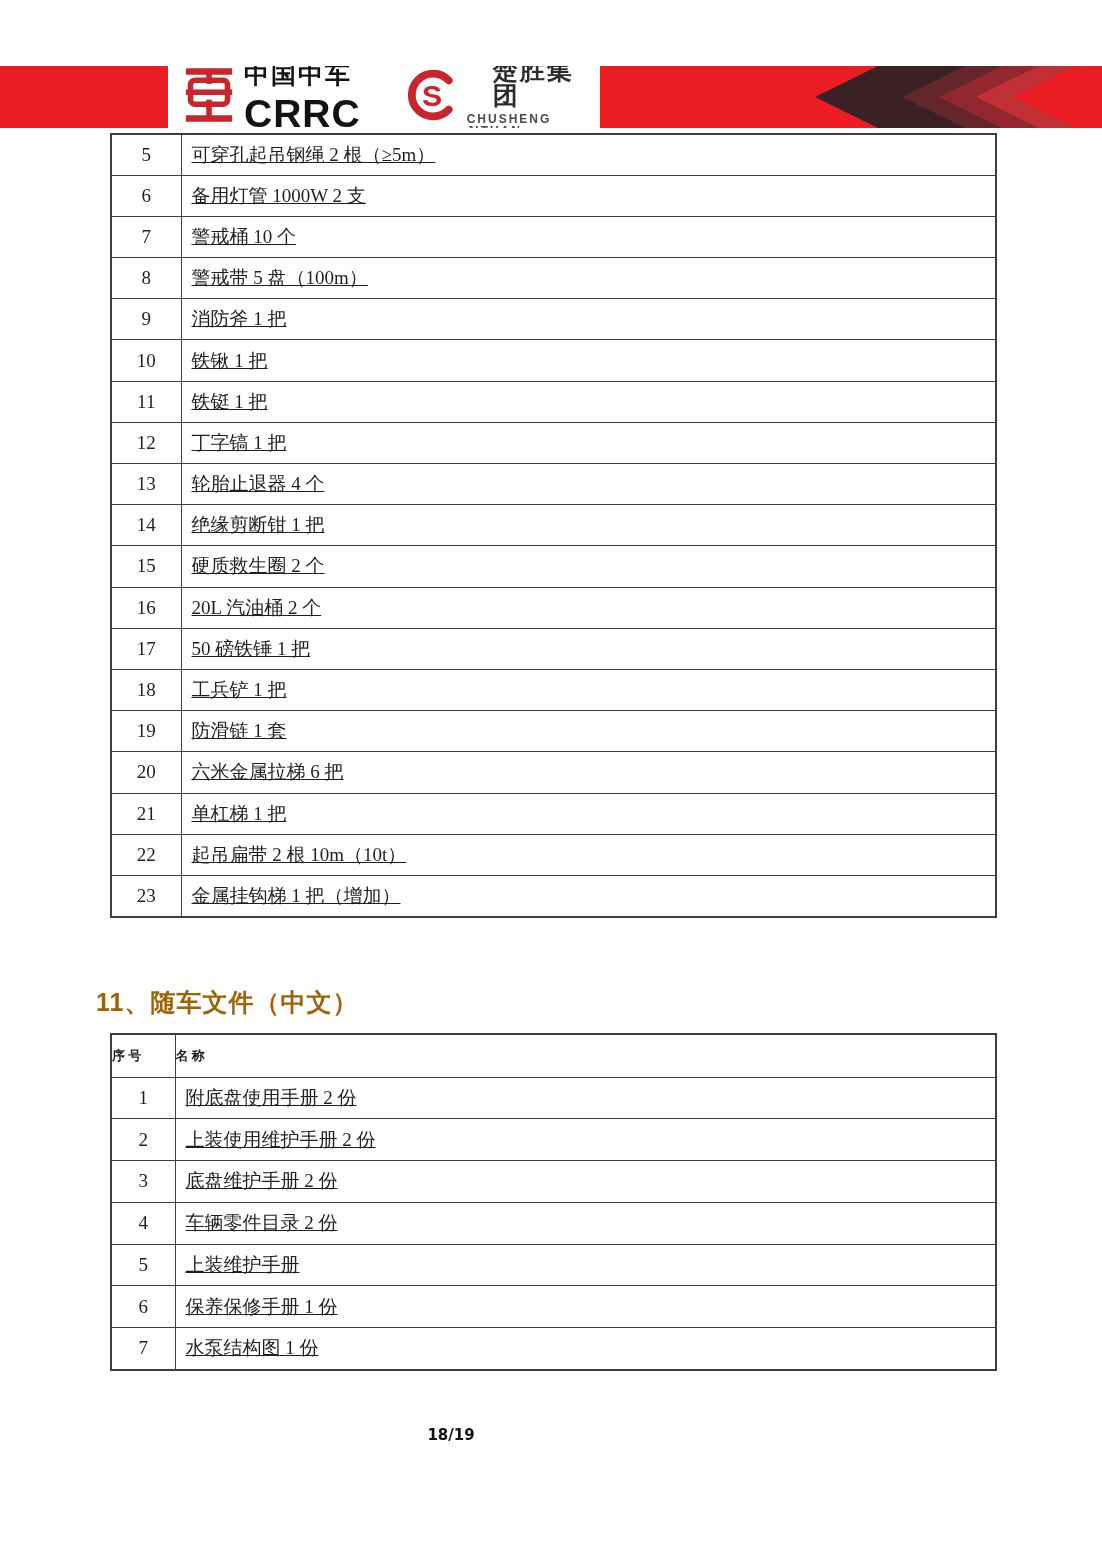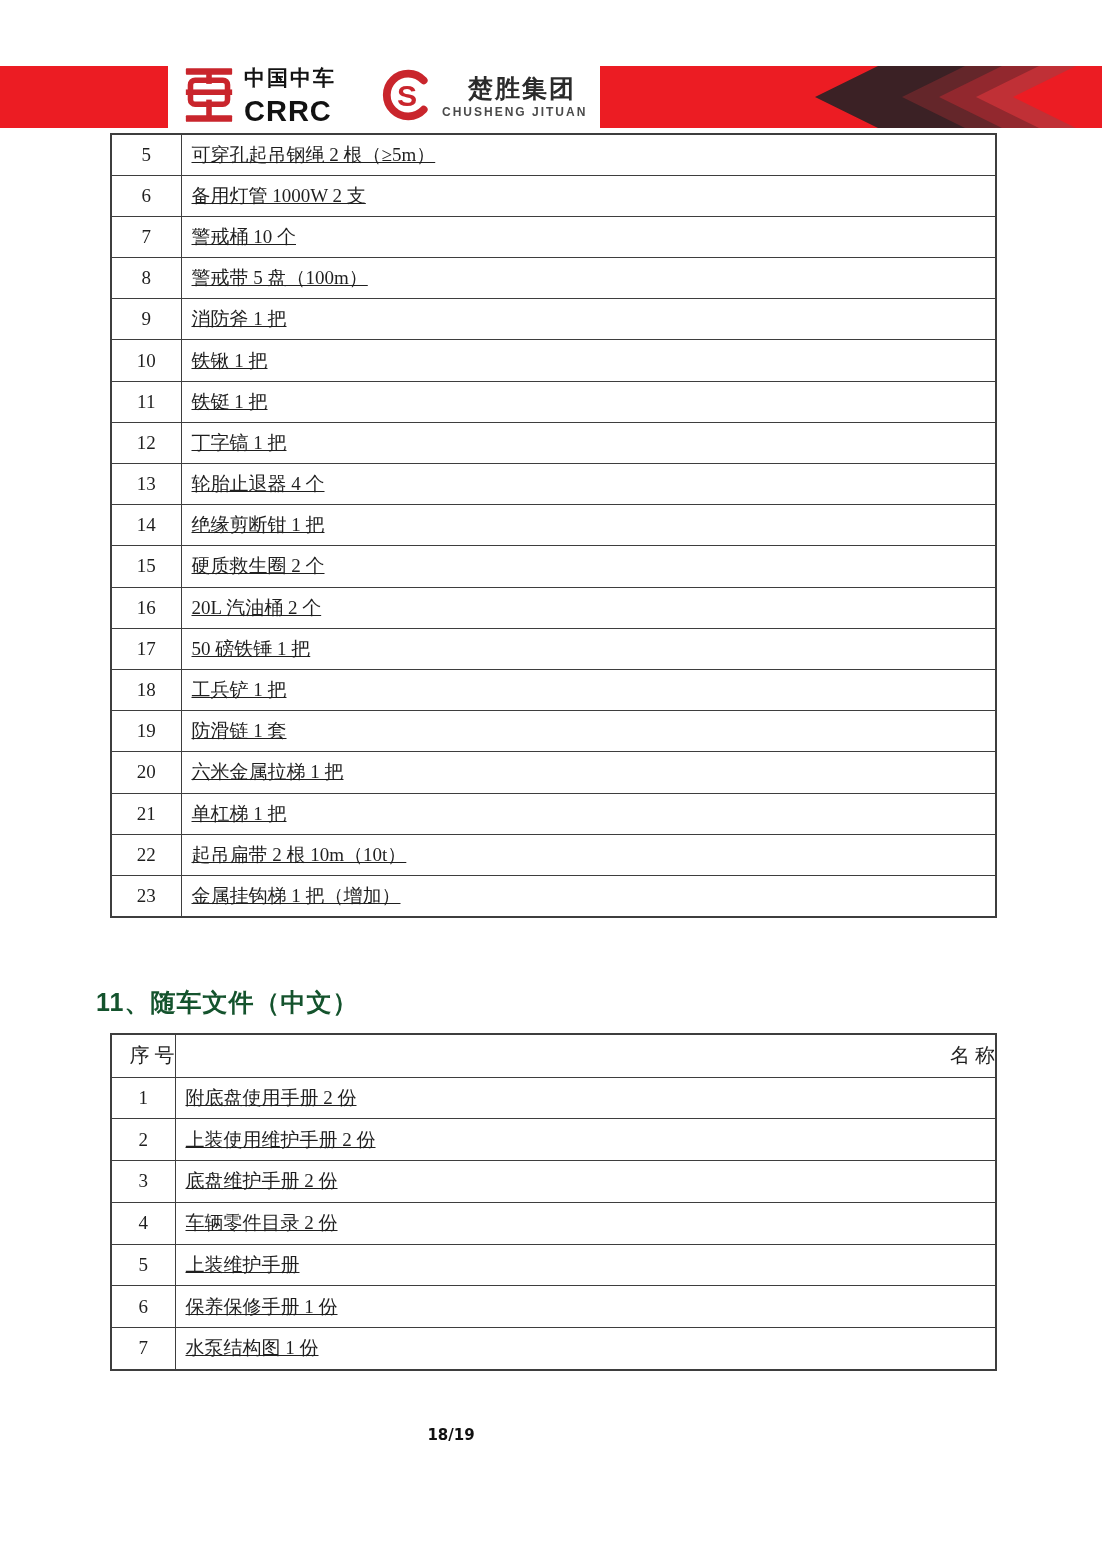--- a/index.html
+++ b/index.html
@@ -24,43 +24,43 @@
   .chev2 { left: 852px; background: #64262a; }
   .chev1 { left: 815px; background: #3b2125; }
   .logo-window {
     position: absolute; top: 0; left: 168px; width: 432px; height: 62px;
     background: #ffffff; display: flex; align-items: center;
   }
   .logo-group { display: flex; align-items: center; }
   .crrc-group { margin-left: 16px; }
   .chusheng-group { margin-left: 44px; }
   .logo-text { margin-left: 10px; line-height: 1; }
-  .crrc-cn { font-family: Liberation Mono, monospace; font-weight: bold; font-size: 21px; color: #121212; letter-spacing: 2px; }
-  .crrc-en { font-family: "Liberation Sans", sans-serif; font-weight: bold; font-size: 29px; color: #121212; letter-spacing: 1px; margin-top: 7px; }
+  .crrc-cn { font-family: Liberation Serif, serif; font-weight: bold; font-size: 25px; color: #121212; letter-spacing: 2px; }
+  .crrc-en { font-family: "Liberation Sans", sans-serif; font-weight: bold; font-size: 39px; color: #121212; letter-spacing: 1px; margin-top: 7px; }
   .cs-cn { font-family: "Liberation Sans", sans-serif; font-weight: bold; font-size: 25px; color: #2b2b2b; letter-spacing: 2px; margin-left: 26px; }
   .cs-en { font-family: "Liberation Sans", sans-serif; font-weight: bold; font-size: 12px; color: #4a4a4a; letter-spacing: 2px; margin-top: 5px; }
 
   
   .tbl { position: absolute; left: 110px; width: 887px; border-collapse: collapse; table-layout: fixed; }
   .tbl td, .tbl th { border: 1.5px solid #3e3e3e; font-size: 19px; font-weight: normal; vertical-align: middle; }
   .tbl { border: 2px solid #3e3e3e; }
   .equipment { top: 133px; }
   .equipment td { height: 41.2px; }
   .documents { top: 1033px; }
   .documents td { height: 41.8px; }
   .col-no { width: 70px; text-align: center; }
   .documents .col-no { width: 64px; }
   .col-name { padding-left: 10px; text-align: left; text-decoration: underline; }
-  .documents th { height: 43px; font-weight: normal; text-align: right; font-size: 20px; }
+  .documents th { height: 43px; font-weight: bold; text-align: left; font-size: 13px; }
 
   
   .section-heading {
     position: absolute; top: 986px; left: 96px;
     font-family: "Liberation Sans", "DejaVu Sans", sans-serif;
-    font-weight: bold; font-size: 25px; color: #14532d; letter-spacing: 1px;
+    font-weight: bold; font-size: 25px; color: #a16207; letter-spacing: 1px;
   }
   .page-footer {
     position: absolute; top: 1426px; left: 0; width: 902px; text-align: center;
     font-family: "DejaVu Sans", "Liberation Sans", sans-serif;
     font-weight: bold; font-size: 15px; color: #111;
   }
 </style>
 </head>
 <body>
 
@@ -162,21 +162,21 @@
     <tr>
         <td class="col-no">18</td>
         <td class="col-name">工兵铲 1 把</td>
       </tr>
     <tr>
         <td class="col-no">19</td>
         <td class="col-name">防滑链 1 套</td>
       </tr>
     <tr>
         <td class="col-no">20</td>
-        <td class="col-name">六米金属拉梯 1 把</td>
+        <td class="col-name">六米金属拉梯 6 把</td>
       </tr>
     <tr>
         <td class="col-no">21</td>
         <td class="col-name">单杠梯 1 把</td>
       </tr>
     <tr>
         <td class="col-no">22</td>
         <td class="col-name">起吊扁带 2 根 10m（10t）</td>
       </tr>
     <tr>

